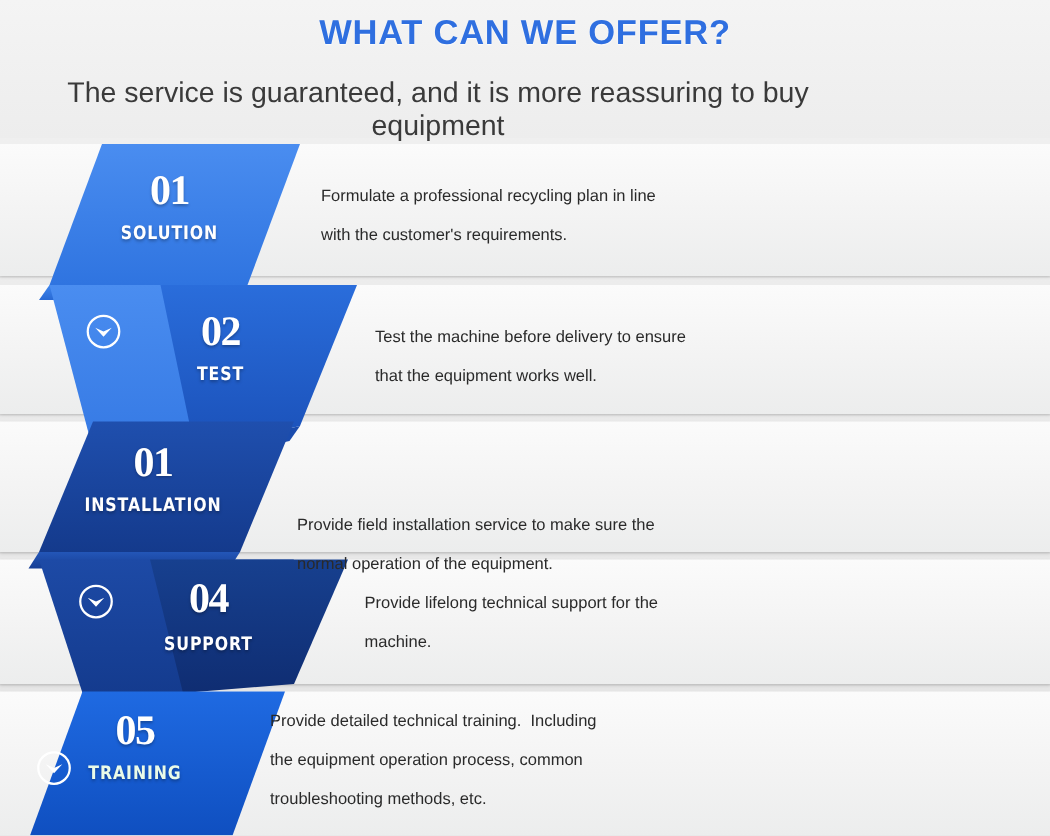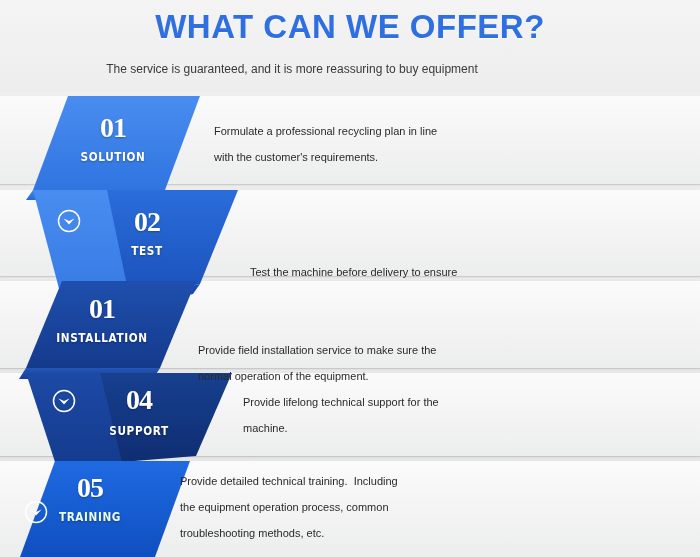--- a/index.html
+++ b/index.html
@@ -19,27 +19,27 @@
   }
 
   
   .header {
     position:absolute; left:0; top:0; width:700px; height:92px;
     background:linear-gradient(180deg,#f4f4f4 0%,#ededed 100%);
     text-align:center;
   }
   .title {
     position:absolute; left:0; top:8px; width:700px;
-    font-size:33px; font-weight:bold; letter-spacing:0.5px;
+    font-size:23px; font-weight:bold; letter-spacing:0.5px;
     color:#2f6fe0;
     text-shadow:0 1px 1px rgba(255,255,255,0.9);
   }
   .subtitle {
-    position:absolute; left:0; top:62px; width:584px;
-    font-size:12px; color:#3a3a3a; font-weight:normal;
+    position:absolute; left:0; top:52px; width:584px;
+    font-size:19px; color:#3a3a3a; font-weight:normal;
   }
 
   
   .row {
     position:absolute; left:0; width:700px;
     background:linear-gradient(180deg,#fbfbfb 0%,#f3f3f3 55%,#eceded 100%);
     box-shadow:0 1px 2px rgba(0,0,0,0.10);
   }
   .row-sep {
     position:absolute; left:0; width:700px; height:1px;
@@ -201,22 +201,23 @@
     </svg>
   </span>
   <div class="num" style="left:55px; top:472px; width:70px;">05</div>
   <div class="lbl tint" style="left:47px; top:510px; width:86px;">TRAINING</div>
 
   <div class="row-text" style="left:214px; top:118px;">
     <span>Formulate a professional recycling plan in line</span>
     <span>with the customer's requirements.</span>
   </div>
 
-  <div class="row-text" style="left:250px; top:212px;margin-top:47px;">
+  <div class="row-text" style="left:250px; top:212px;">
     <span>Test the machine before delivery to ensure</span>
+    <span>that the equipment works well.</span>
   </div>
 
   <div class="row-text" style="left:198px; top:297px;margin-top:40px;">
     <span>Provide field installation service to make sure the</span>
     <span>normal operation of the equipment.</span>
   </div>
 
   <div class="row-text" style="left:180px; top:468px;">
     <span>Provide detailed technical training.  Including</span>
     <span>the equipment operation process, common</span>

